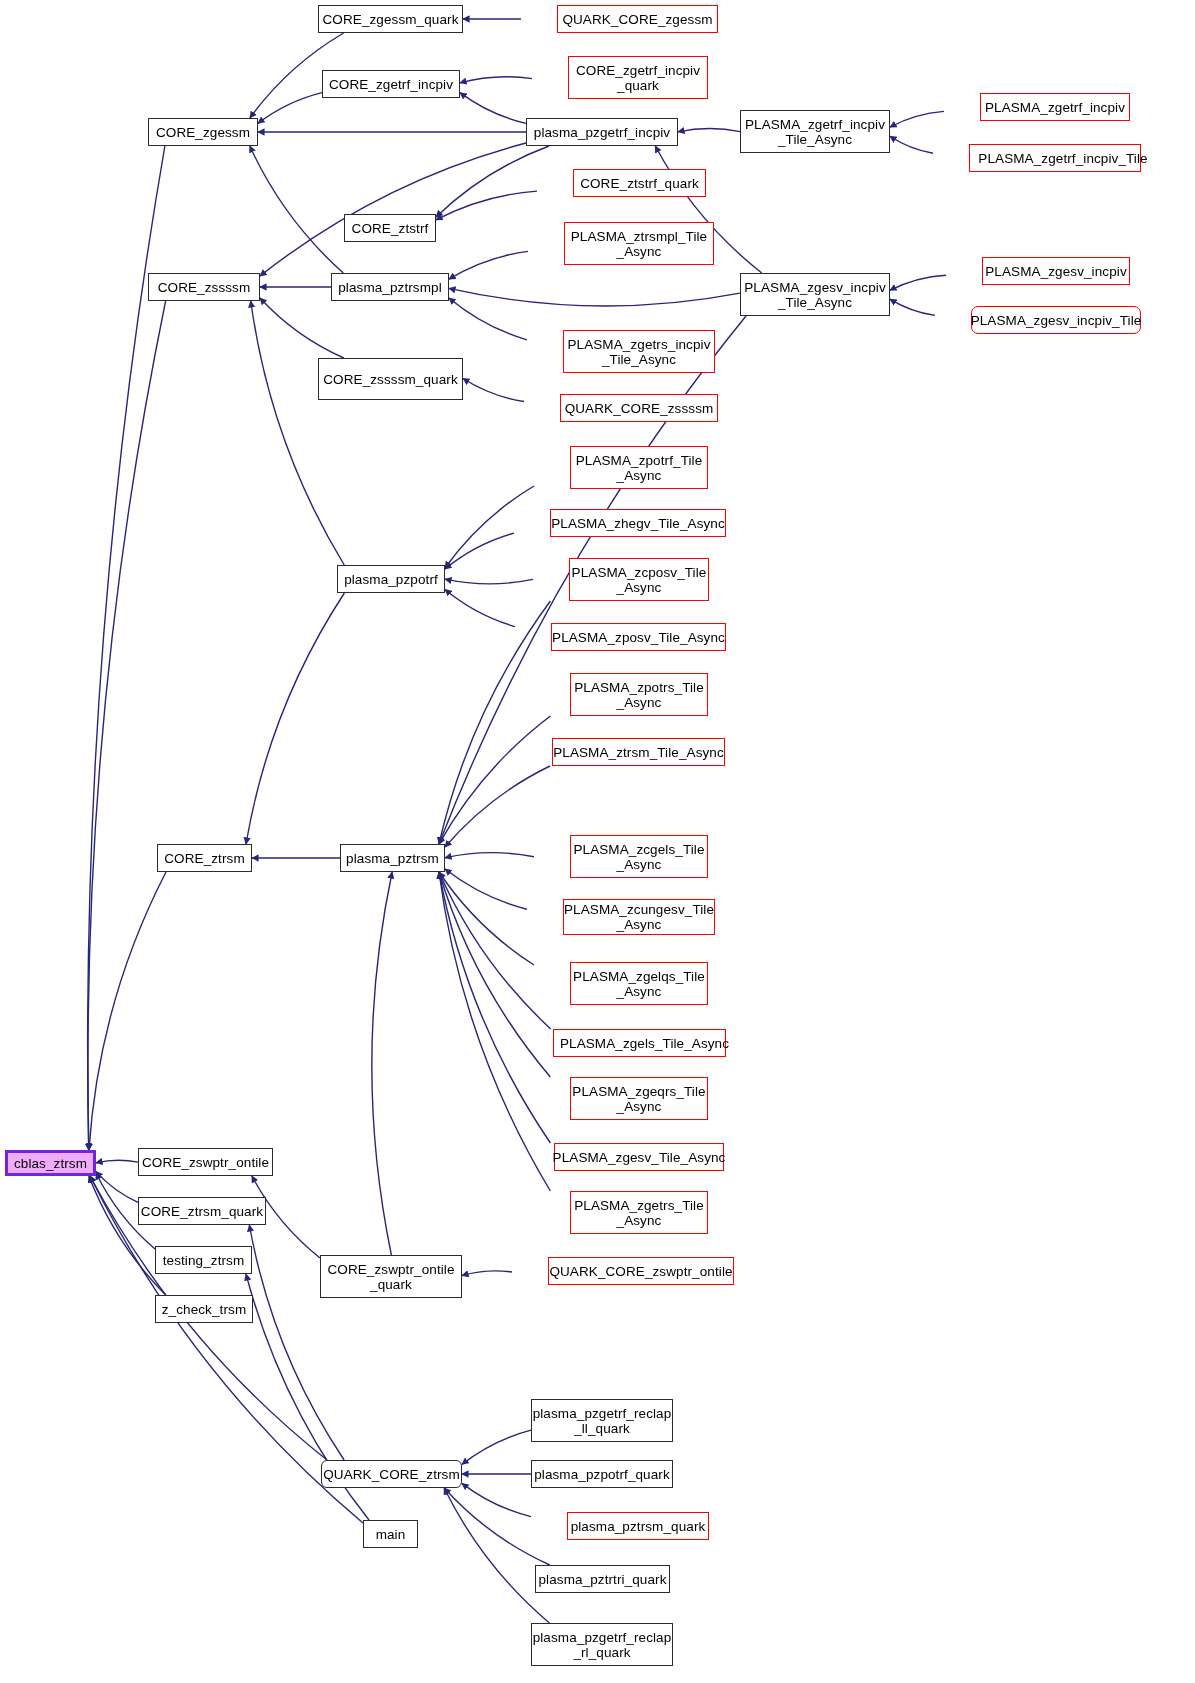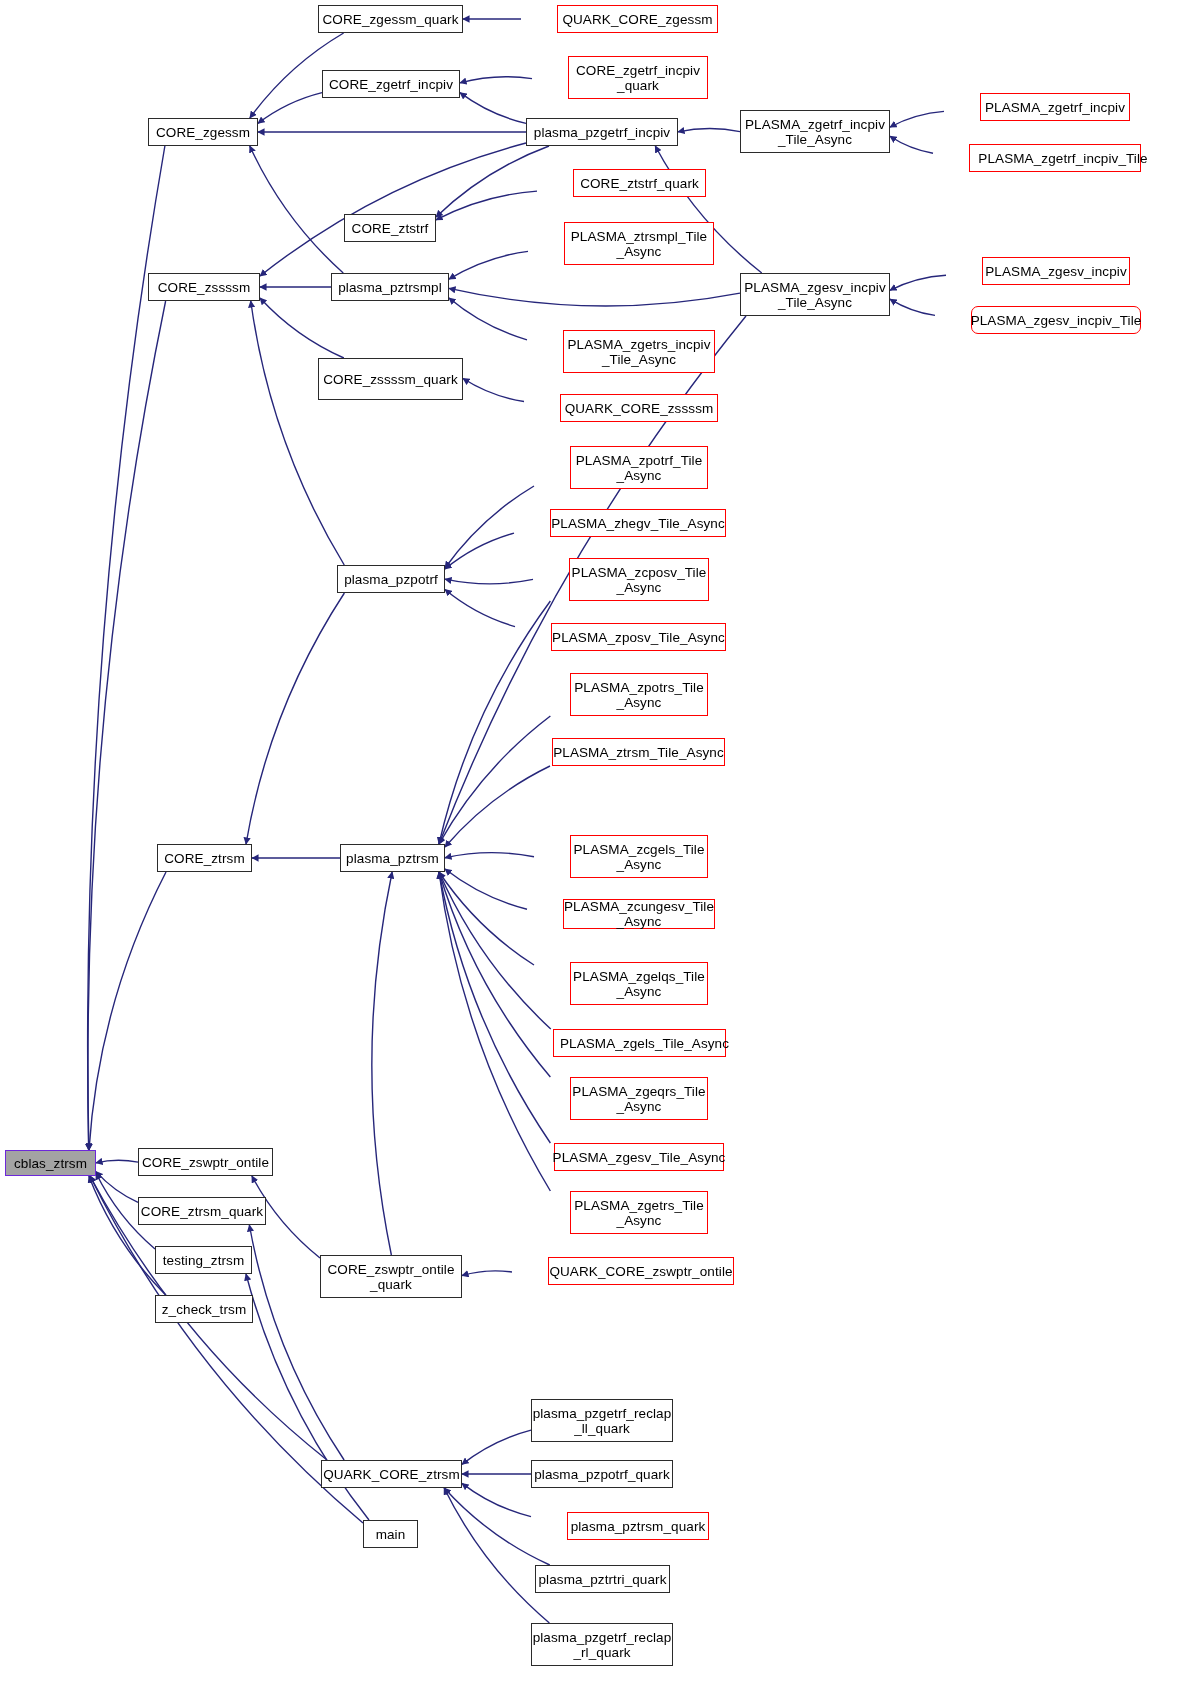--- a/index.html
+++ b/index.html
@@ -18,21 +18,21 @@
     text-align:center;
     font-size:13.5px;
     line-height:15px;
     color:#000000;
     background:#ffffff;
     border:1px solid #2b2b2b;
     white-space:pre;
     letter-spacing:0.1px;
   }
   .node.red{border:1px solid #ff0000;margin-left:36px;}
-  .node.hl{background:#a3a3a3;border:1px solid #6d28d9;}
+  .node.hl{background:#f0abfc;border:3px solid #6d28d9;}
 </style>
 </head>
 <body>
 
 <div id="canvas">
   <svg id="edges" xmlns="http://www.w3.org/2000/svg">
     <defs>
       <marker id="ah" viewBox="0 0 10 10" refX="9" refY="5" markerWidth="5.2" markerHeight="5.2" orient="auto-start-reverse">
         <path d="M 0 0 L 10 5 L 0 10 z" fill="#26267a"></path>
       </marker>
@@ -133,40 +133,40 @@
       <div class="node red" style="left: 533px; top: 558px; width: 140px; height: 43px;"><span>PLASMA_zcposv_Tile
 _Async</span></div>
       <div class="node red" style="left: 515px; top: 623px; width: 175px; height: 28px;"><span>PLASMA_zposv_Tile_Async</span></div>
       <div class="node red" style="left: 534px; top: 673px; width: 138px; height: 43px;"><span>PLASMA_zpotrs_Tile
 _Async</span></div>
       <div class="node red" style="left: 516px; top: 738px; width: 173px; height: 28px;"><span>PLASMA_ztrsm_Tile_Async</span></div>
       <div class="node" style="left: 157px; top: 844px; width: 95px; height: 28px;"><span>CORE_ztrsm</span></div>
       <div class="node" style="left: 340px; top: 844px; width: 105px; height: 28px;"><span>plasma_pztrsm</span></div>
       <div class="node red" style="left: 534px; top: 835px; width: 138px; height: 43px;"><span>PLASMA_zcgels_Tile
 _Async</span></div>
-      <div class="node red" style="left: 527px; top: 899px; width: 152px; height: 30px;"><span>PLASMA_zcungesv_Tile
+      <div class="node red" style="left: 527px; top: 899px; width: 152px; height: 36px;"><span>PLASMA_zcungesv_Tile
 _Async</span></div>
       <div class="node red" style="left: 534px; top: 962px; width: 138px; height: 43px;"><span>PLASMA_zgelqs_Tile
 _Async</span></div>
       <div class="node red" style="left: 517px; top: 1029px; width: 173px; height: 28px; padding-left: 10px;"><span>PLASMA_zgels_Tile_Async</span></div>
       <div class="node red" style="left: 534px; top: 1077px; width: 138px; height: 43px;"><span>PLASMA_zgeqrs_Tile
 _Async</span></div>
       <div class="node red" style="left: 518px; top: 1143px; width: 170px; height: 28px;"><span>PLASMA_zgesv_Tile_Async</span></div>
       <div class="node red" style="left: 534px; top: 1191px; width: 138px; height: 43px;"><span>PLASMA_zgetrs_Tile
 _Async</span></div>
       <div class="node red" style="left: 512px; top: 1257px; width: 186px; height: 28px;"><span>QUARK_CORE_zswptr_ontile</span></div>
       <div class="node" style="left: 138px; top: 1148px; width: 135px; height: 28px;"><span>CORE_zswptr_ontile</span></div>
       <div class="node" style="left: 138px; top: 1197px; width: 128px; height: 28px;"><span>CORE_ztrsm_quark</span></div>
       <div class="node" style="left: 155px; top: 1246px; width: 97px; height: 28px;"><span>testing_ztrsm</span></div>
       <div class="node" style="left: 155px; top: 1295px; width: 98px; height: 28px;"><span>z_check_trsm</span></div>
       <div class="node" style="left: 320px; top: 1255px; width: 142px; height: 43px;"><span>CORE_zswptr_ontile
 _quark</span></div>
       <div class="node" style="left: 531px; top: 1399px; width: 142px; height: 43px;"><span>plasma_pzgetrf_reclap
 _ll_quark</span></div>
-      <div class="node" style="left: 321px; top: 1460px; width: 141px; height: 28px;"><span>QUARK_CORE_ztrsm</span></div>
+      <div class="node" style="left: 321px; top: 1460px; width: 141px; height: 28px; border-radius: 6px;"><span>QUARK_CORE_ztrsm</span></div>
       <div class="node" style="left: 531px; top: 1460px; width: 142px; height: 28px;"><span>plasma_pzpotrf_quark</span></div>
       <div class="node red" style="left: 531px; top: 1512px; width: 142px; height: 28px;"><span>plasma_pztrsm_quark</span></div>
       <div class="node" style="left: 535px; top: 1565px; width: 135px; height: 28px;"><span>plasma_pztrtri_quark</span></div>
       <div class="node" style="left: 531px; top: 1623px; width: 142px; height: 43px;"><span>plasma_pzgetrf_reclap
 _rl_quark</span></div>
       <div class="node" style="left: 363px; top: 1520px; width: 55px; height: 28px;"><span>main</span></div>
     </div>
 </div>
 
 </body></html>

